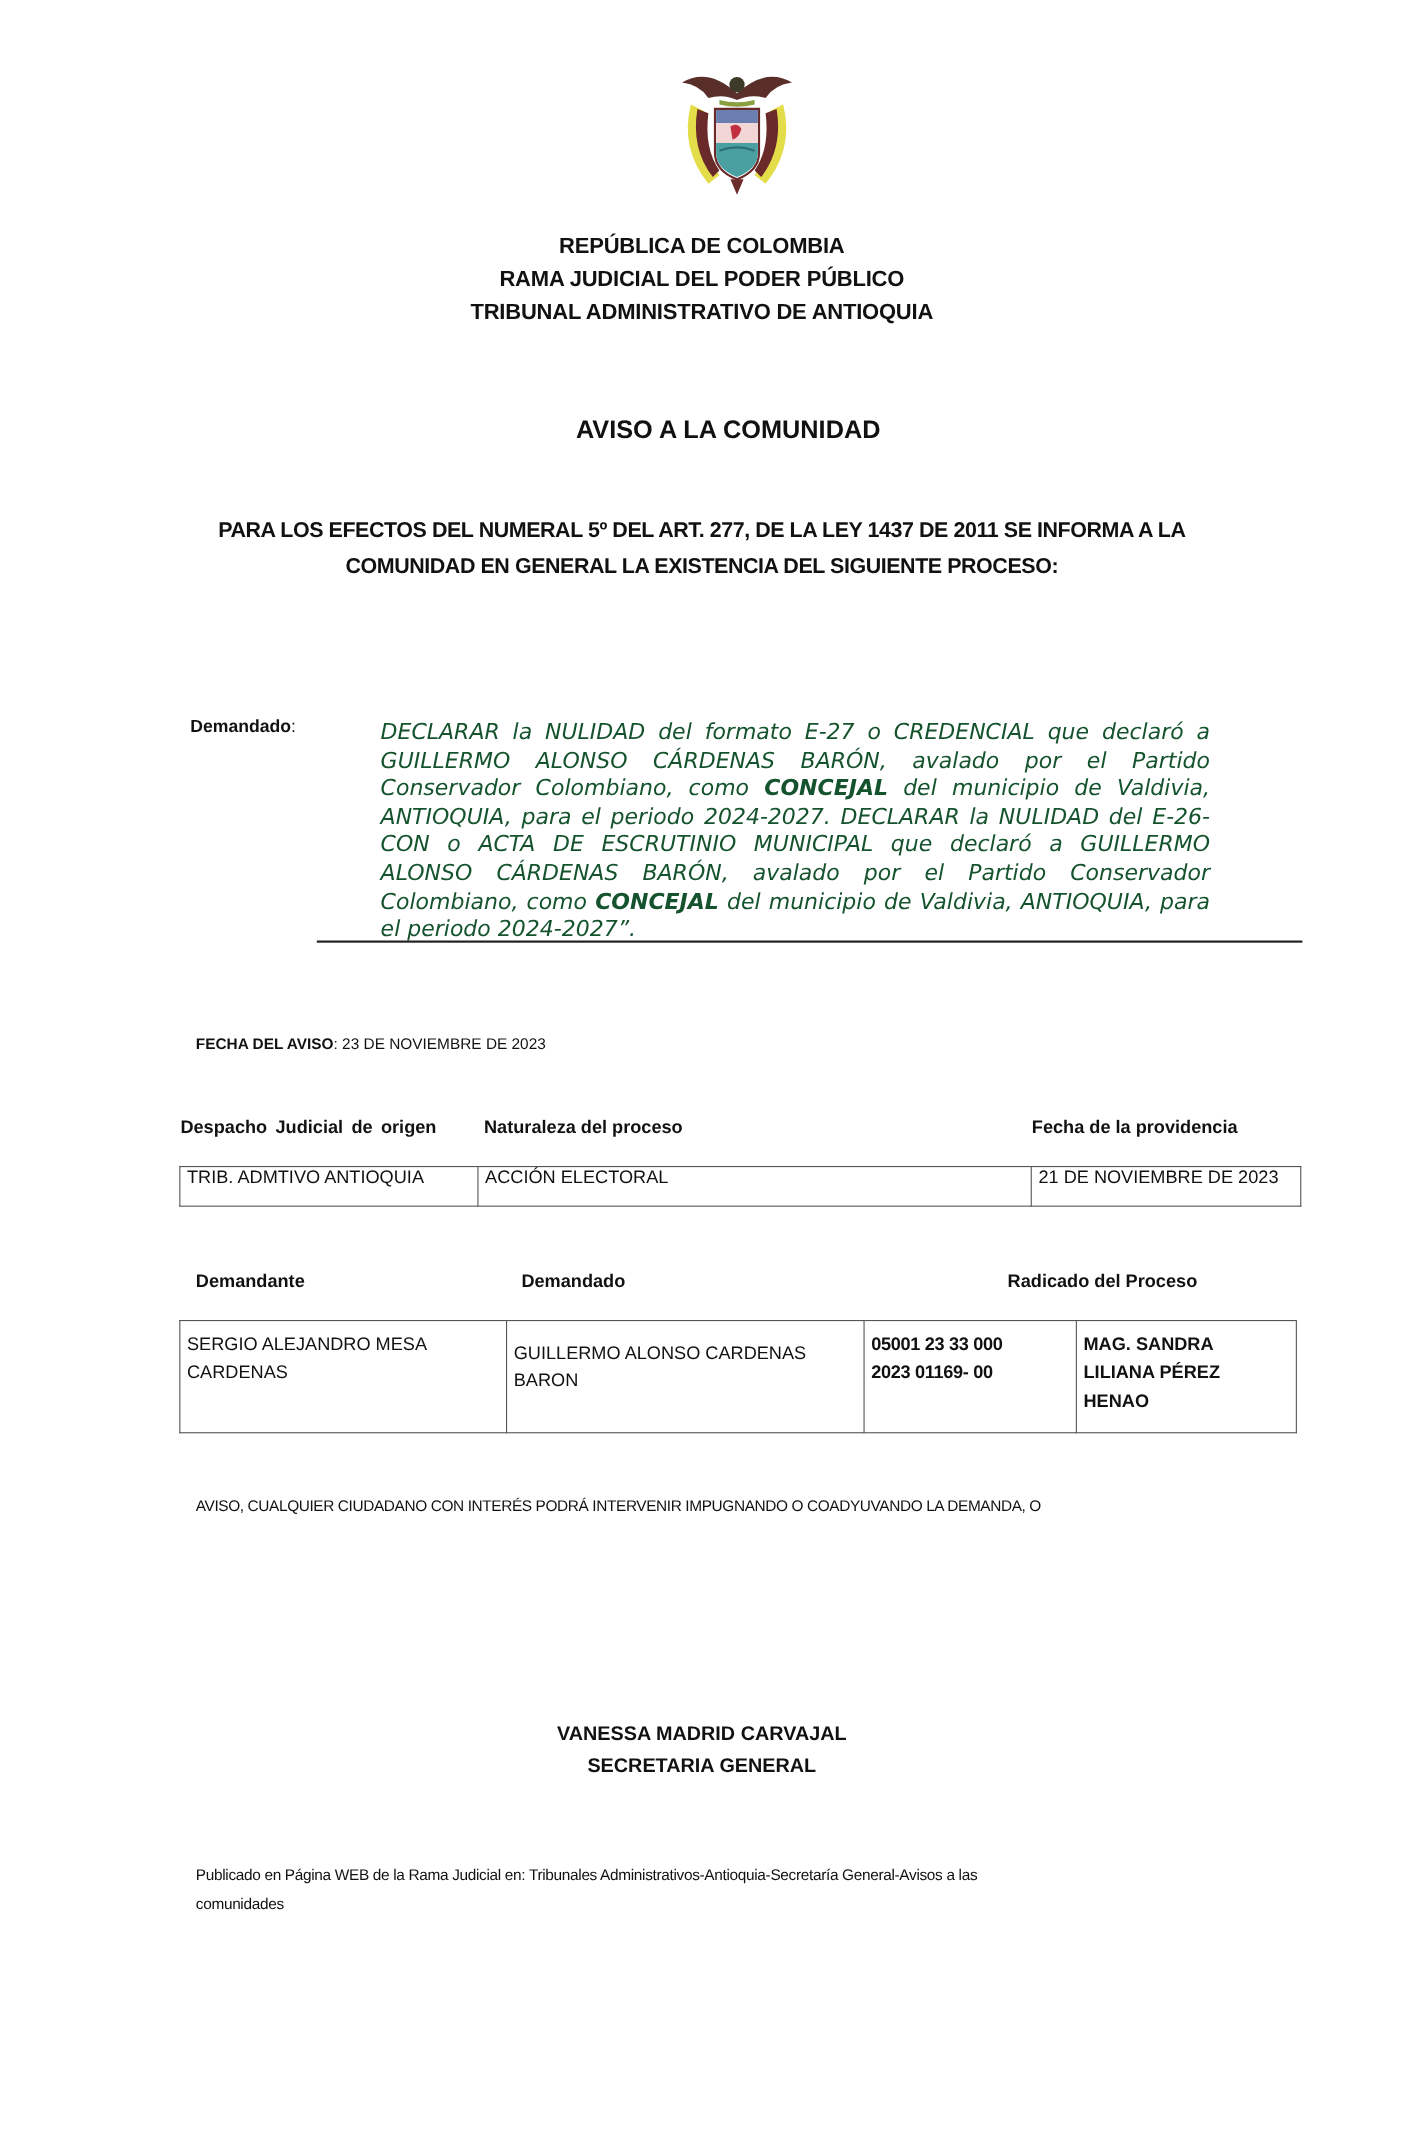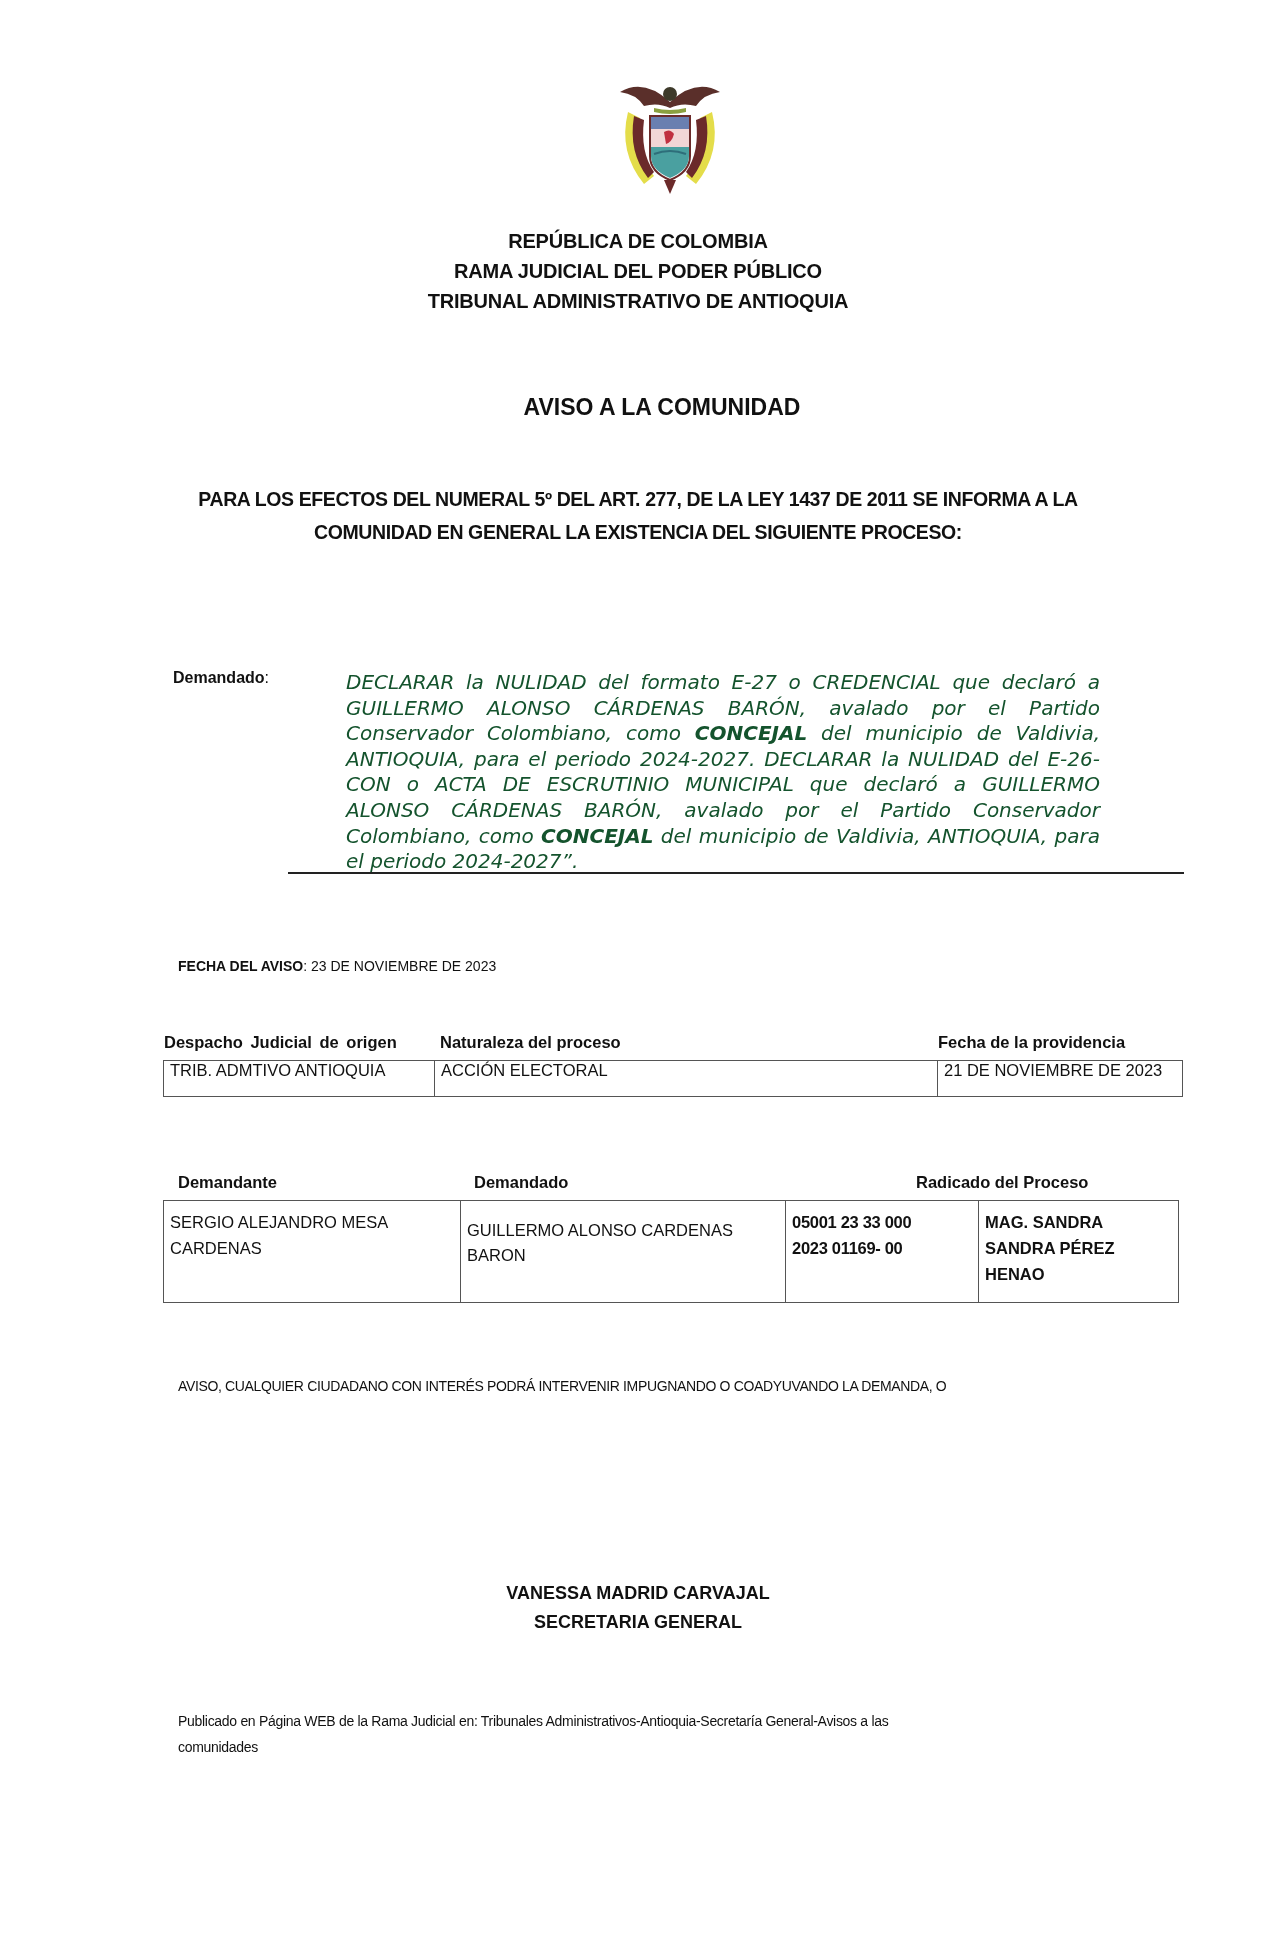--- a/index.html
+++ b/index.html
@@ -1,20 +1,20 @@
 <!DOCTYPE html>
 <html><head>
   <meta charset="utf-8">
   <style>
     html, body { margin: 0; padding: 0; background: #ffffff; }
     body {
       width: 1276px; height: 1950px; position: relative; overflow: hidden;
       font-family: "Liberation Sans", sans-serif; color: #111;
     }
-    .abs { position: absolute; margin-top: 17px; }
+    .abs { position: absolute; }
     .center { text-align: center; left: 0; width: 1276px; }
     .hdr { font-weight: bold; font-size: 20px; line-height: 30px; letter-spacing: -0.2px; }
     .title { font-weight: bold; font-size: 23px; }
     .intro { font-weight: bold; font-size: 19.5px; line-height: 33px; letter-spacing: -0.4px; }
     .label-sm { font-weight: bold; font-size: 16px; }
     .claim {
       font-family: "DejaVu Sans", sans-serif; font-style: italic;
       font-size: 20px; line-height: 25.6px; text-align: justify;
       color: #14532d;
     }
@@ -101,21 +101,21 @@
     <td style="width:312px; line-height:25px; padding-top:17px;">
       <div>GUILLERMO ALONSO CARDENAS</div>
       <div>BARON</div>
     </td>
     <td style="width:180px; line-height:26px; padding-top:8px; font-weight:bold; letter-spacing:-0.3px;">
       <div>05001 23 33 000</div>
       <div>2023 01169- 00</div>
     </td>
     <td style="line-height:26px; padding-top:8px; font-weight:bold;">
       <div>MAG. SANDRA</div>
-      <div>SANDRA PÉREZ</div>
+      <div>LILIANA PÉREZ</div>
       <div>HENAO</div>
     </td>
   </tr>
 </tbody>
   </table>
 
 <div class="abs body-txt" style="left:178px; top:1356px; width:1020px; letter-spacing:-0.35px;">
   <div>AVISO, CUALQUIER CIUDADANO CON INTERÉS PODRÁ INTERVENIR IMPUGNANDO O COADYUVANDO LA DEMANDA, O</div>
 </div>
 

